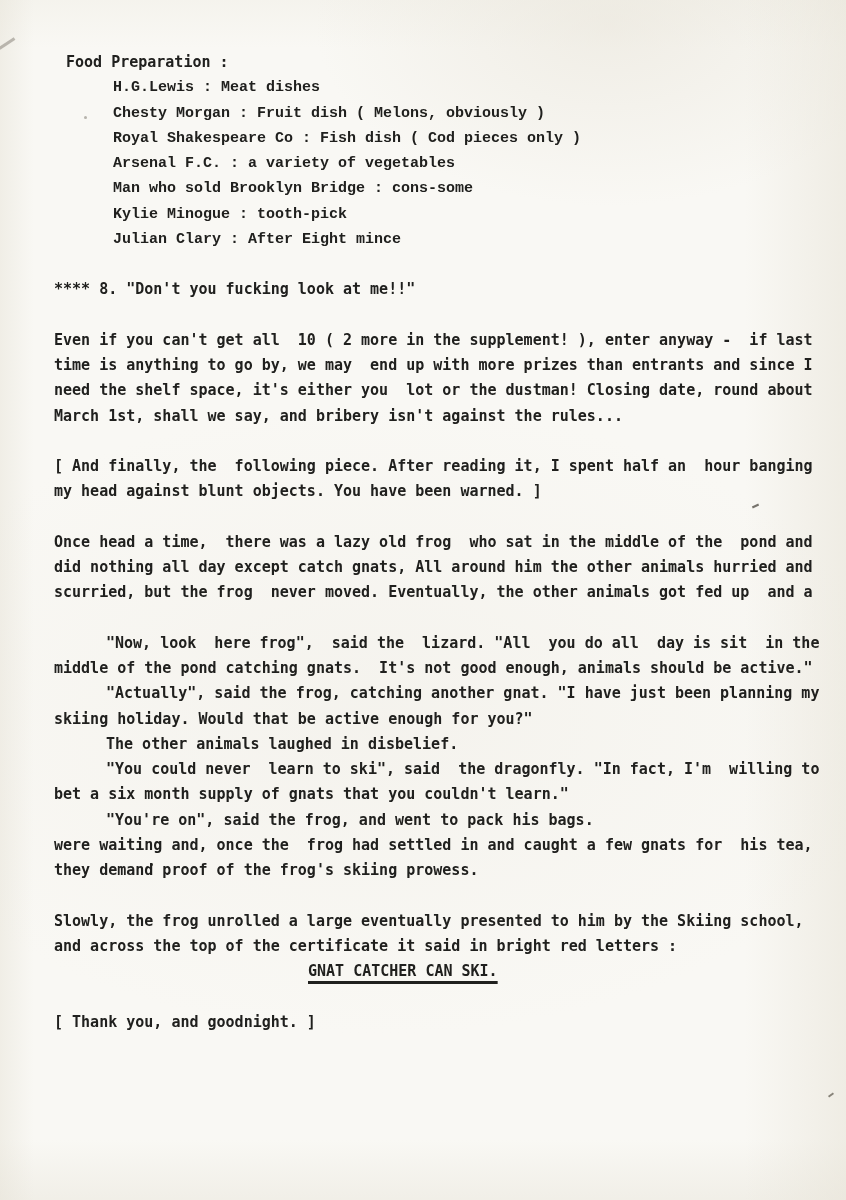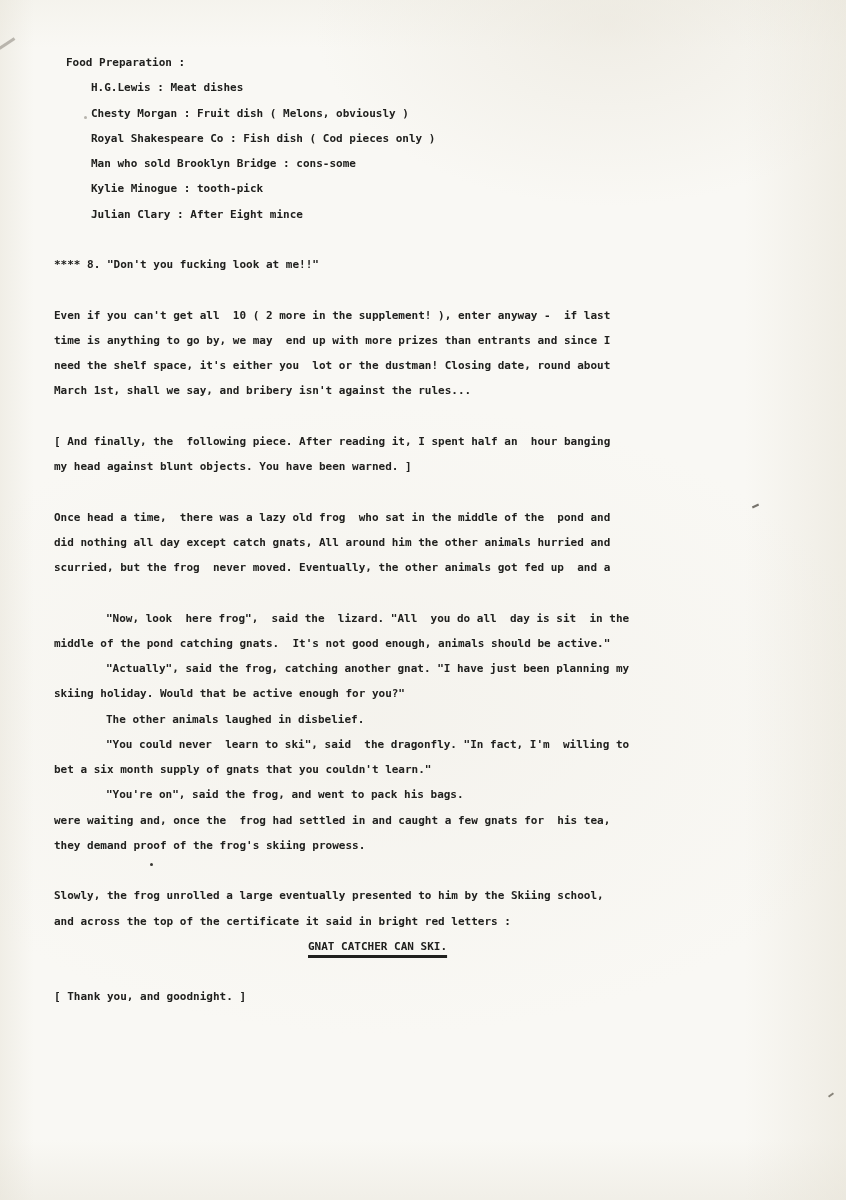--- a/index.html
+++ b/index.html
@@ -8,28 +8,28 @@
     width:846px;height:1200px;
     overflow:hidden;
     background-color:#f9f8f4;
     background-image:
       linear-gradient(90deg, rgba(229,225,213,.45) 0%, rgba(249,248,244,0) 4%, rgba(249,248,244,0) 88%, rgba(231,227,215,.55) 100%),
       radial-gradient(ellipse 420px 260px at 72% 2%, rgba(232,228,217,.55), rgba(249,248,244,0) 70%),
       radial-gradient(ellipse 700px 420px at 45% 60%, rgba(238,235,227,.40), rgba(249,248,244,0) 75%),
       linear-gradient(180deg, rgba(240,238,230,.5) 0%, rgba(249,248,244,0) 4%, rgba(249,248,244,0) 95%, rgba(234,231,221,.55) 100%);
     font-family:"DejaVu Sans Mono","Liberation Mono",monospace;
     font-weight:700;
-    font-size:11px;
+    font-size:15px;
     line-height:25.25px;
     color:#20201e;
   }
   .doc{position:absolute;top:0;left:54px;padding-top:50px;width:780px;}
   .line{white-space:pre;}
   .h{margin-left:12px;}
-  .item{margin-left:37px;}
+  .item{margin-left:59px;font-family:Liberation Mono, monospace;}
   .ind{margin-left:52px;}
   .gap{margin-top:25.25px;}
   .title{
     margin-left:254px;
     text-decoration:underline;
     text-decoration-thickness:2.5px;
     text-underline-offset:5px;
   }
   .speck{position:absolute;pointer-events:none;}
   .speck-corner{left:-2px;top:42px;width:18px;height:3px;background:#8a857c;opacity:.55;transform:rotate(-33deg);}
@@ -46,20 +46,21 @@
   <div class="speck speck-chesty"></div>
   <div class="speck speck-warned"></div>
   <div class="speck speck-youreon"></div>
   <div class="speck speck-bottom"></div>
 
   <div class="doc">
     <div class="line h">Food Preparation :</div>
     <div class="line item">H.G.Lewis : Meat dishes</div>
     <div class="line item">Chesty Morgan : Fruit dish ( Melons, obviously )</div>
     <div class="line item">Royal Shakespeare Co : Fish dish ( Cod pieces only )</div>
+    <div class="line item">Arsenal F.C. : a variety of vegetables</div>
     <div class="line item">Man who sold Brooklyn Bridge : cons-some</div>
     <div class="line item">Kylie Minogue : tooth-pick</div>
     <div class="line item">Julian Clary : After Eight mince</div>
     <div class="line gap">**** 8. "Don't you fucking look at me!!"</div>
     <div class="line gap">Even if you can't get all  10 ( 2 more in the supplement! ), enter anyway -  if last</div>
     <div class="line">time is anything to go by, we may  end up with more prizes than entrants and since I</div>
     <div class="line">need the shelf space, it's either you  lot or the dustman! Closing date, round about</div>
     <div class="line">March 1st, shall we say, and bribery isn't against the rules...</div>
     <div class="line gap">[ And finally, the  following piece. After reading it, I spent half an  hour banging</div>
     <div class="line">my head against blunt objects. You have been warned. ]</div>

